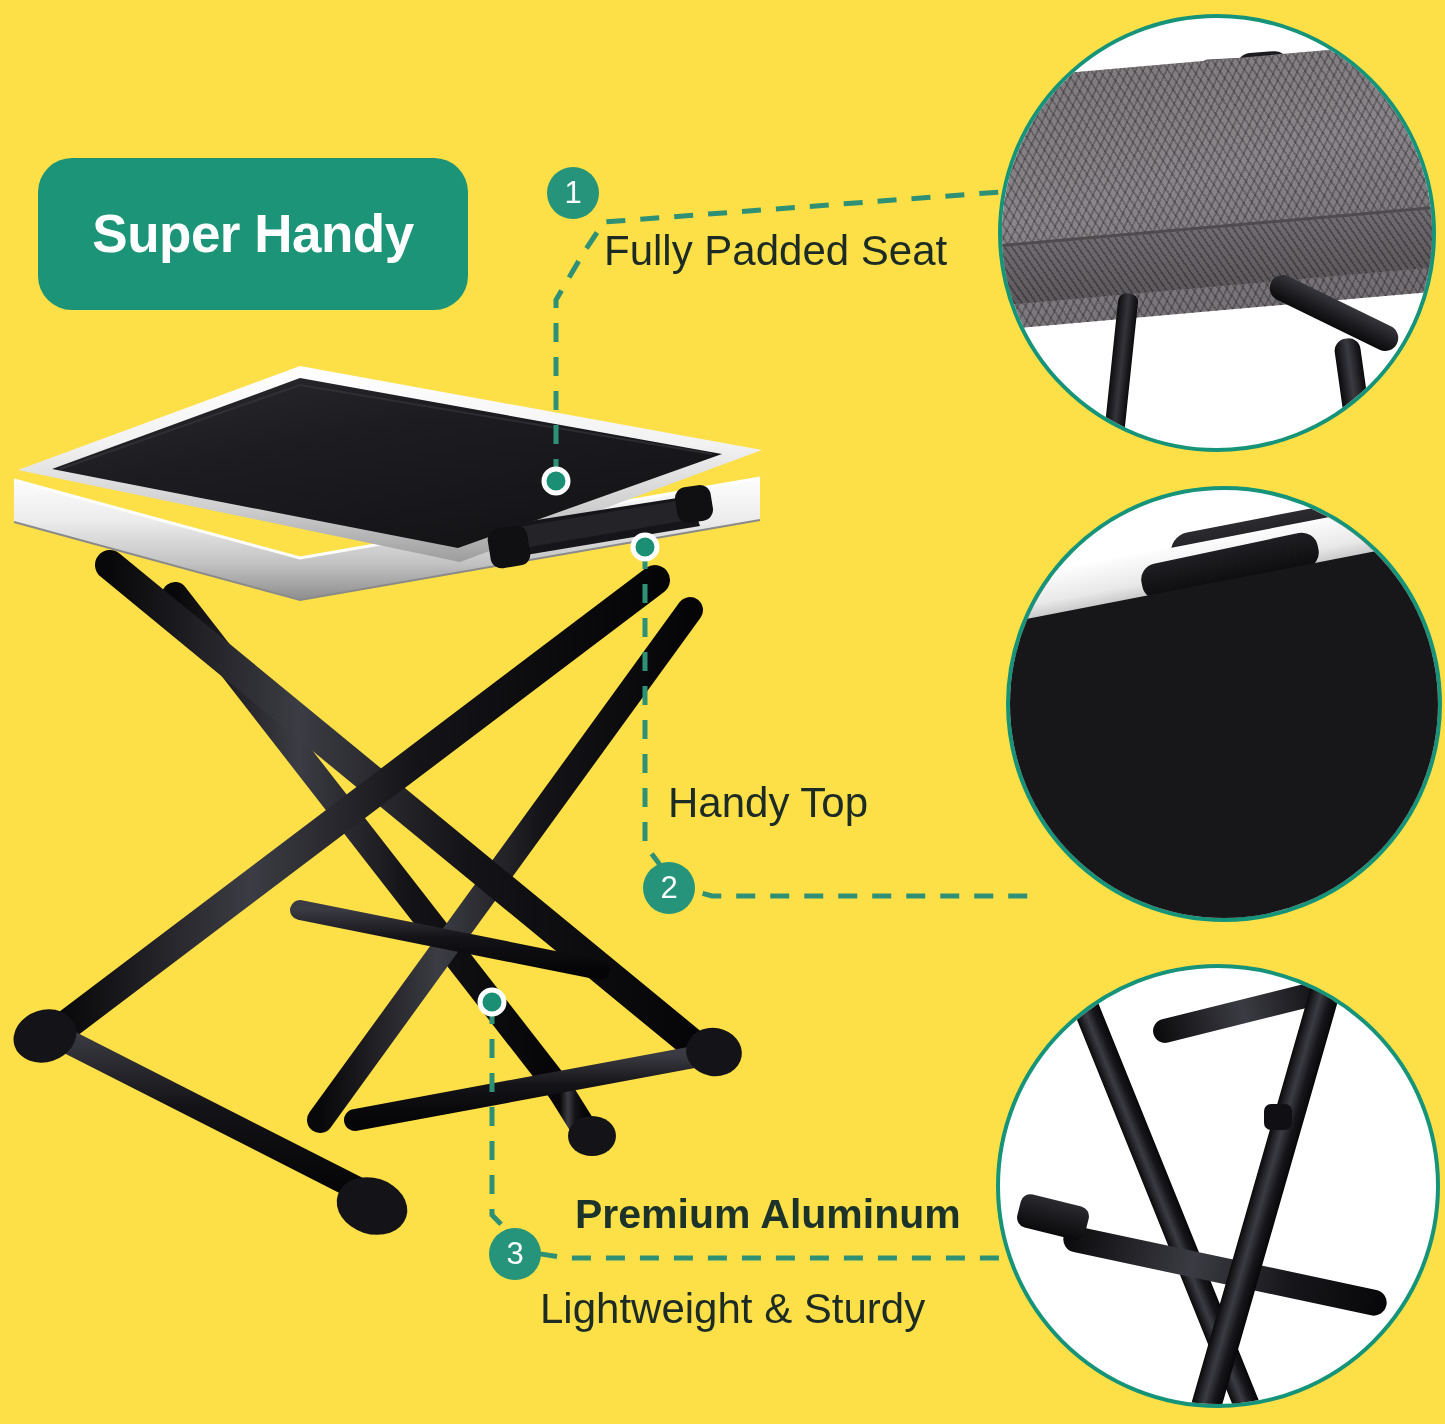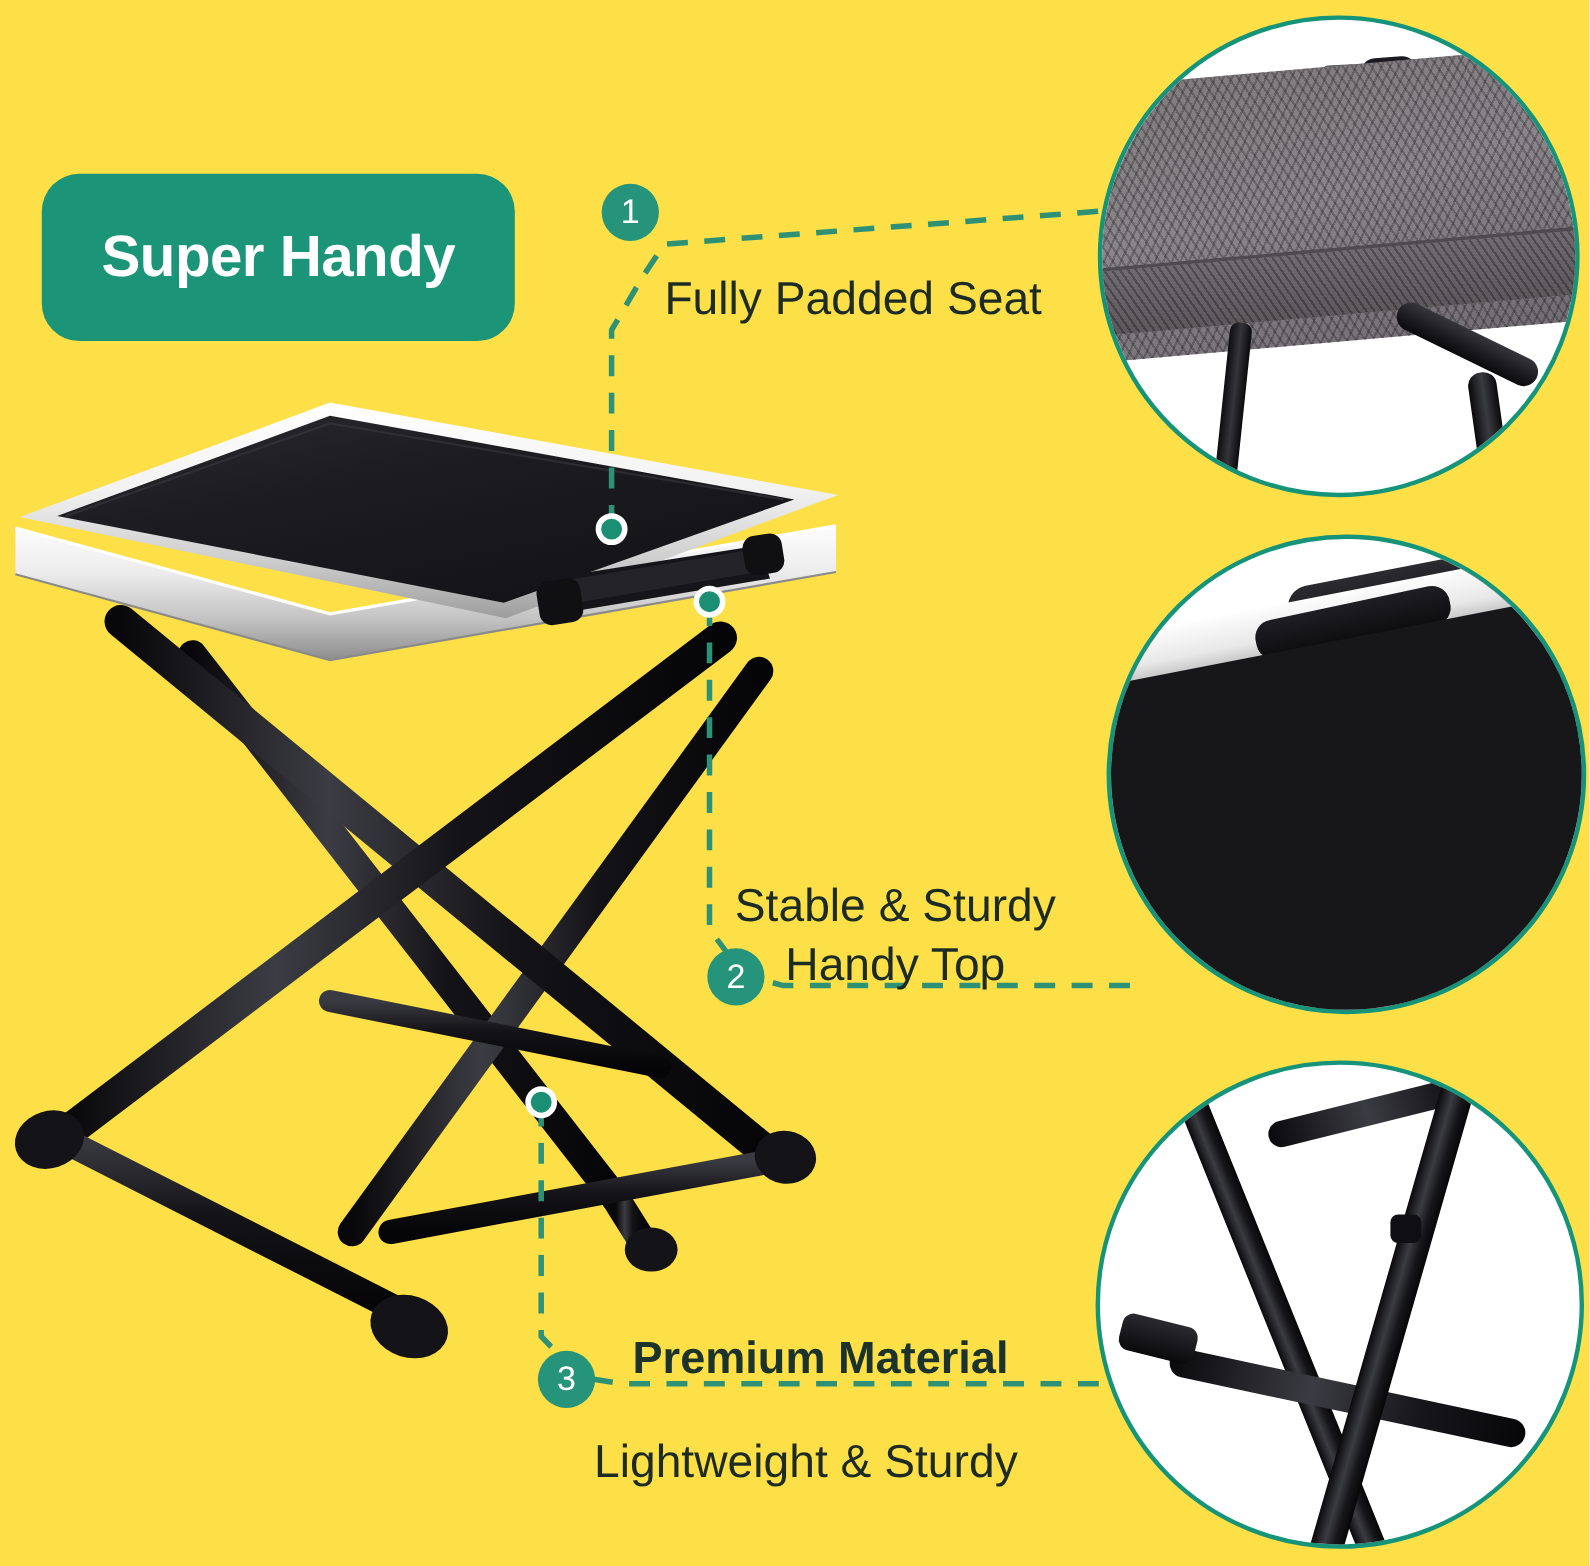--- a/index.html
+++ b/index.html
@@ -41,21 +41,20 @@
     white-space: nowrap;
   }
 
   
   .callout-text {
     position: absolute;
     color: #1d2b25;
     font-size: 42px;
     line-height: 1.28;
     white-space: nowrap;
-    margin-top: 20px;
   }
   .callout-text.bold {
     font-weight: bold;
     color: #1b332a;
   }
   .c1-text { left: 604px; top: 224px; }
   .c2-text { left: 668px; top: 776px; text-align: center; }
   .c3-heading { left: 575px; top: 1188px; font-size: 41px; }
   .c3-text { left: 540px; top: 1282px; text-align: left; }
 
@@ -399,23 +398,22 @@
     <div class="badge-line">Super Handy</div>
   </div>
 
   <div class="num-badge n1">1</div>
   <div class="num-badge n2">2</div>
   <div class="num-badge n3">3</div>
 
   <div class="callout-text c1-text">Fully Padded Seat</div>
 
   <div class="callout-text c2-text">
-    <div>Stable &amp; Sturdy</div>
     <div>Handy Top</div>
   </div>
 
-  <div class="callout-text c3-heading bold">Premium Material</div>
+  <div class="callout-text c3-heading bold">Premium Aluminum</div>
 
   <div class="callout-text c3-text">
     <div>Lightweight &amp; Sturdy</div>
   </div>
 
 </div>
 
 </body></html>

